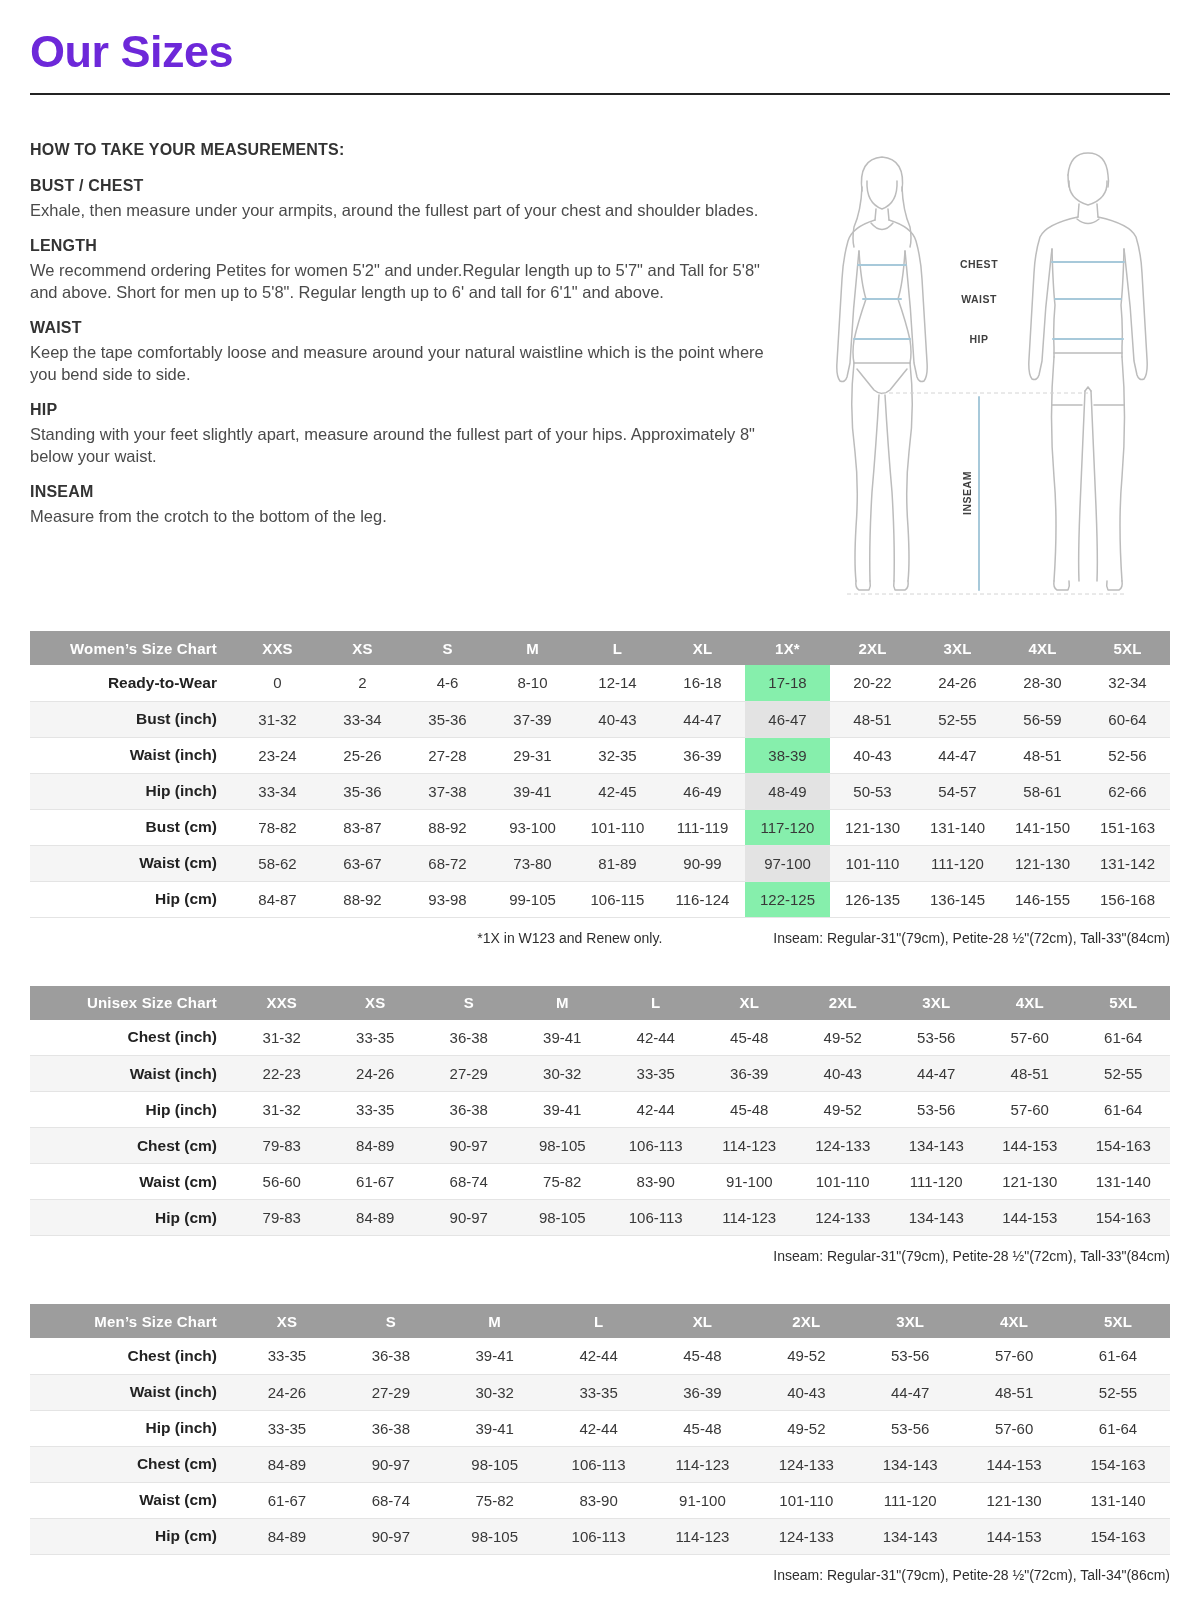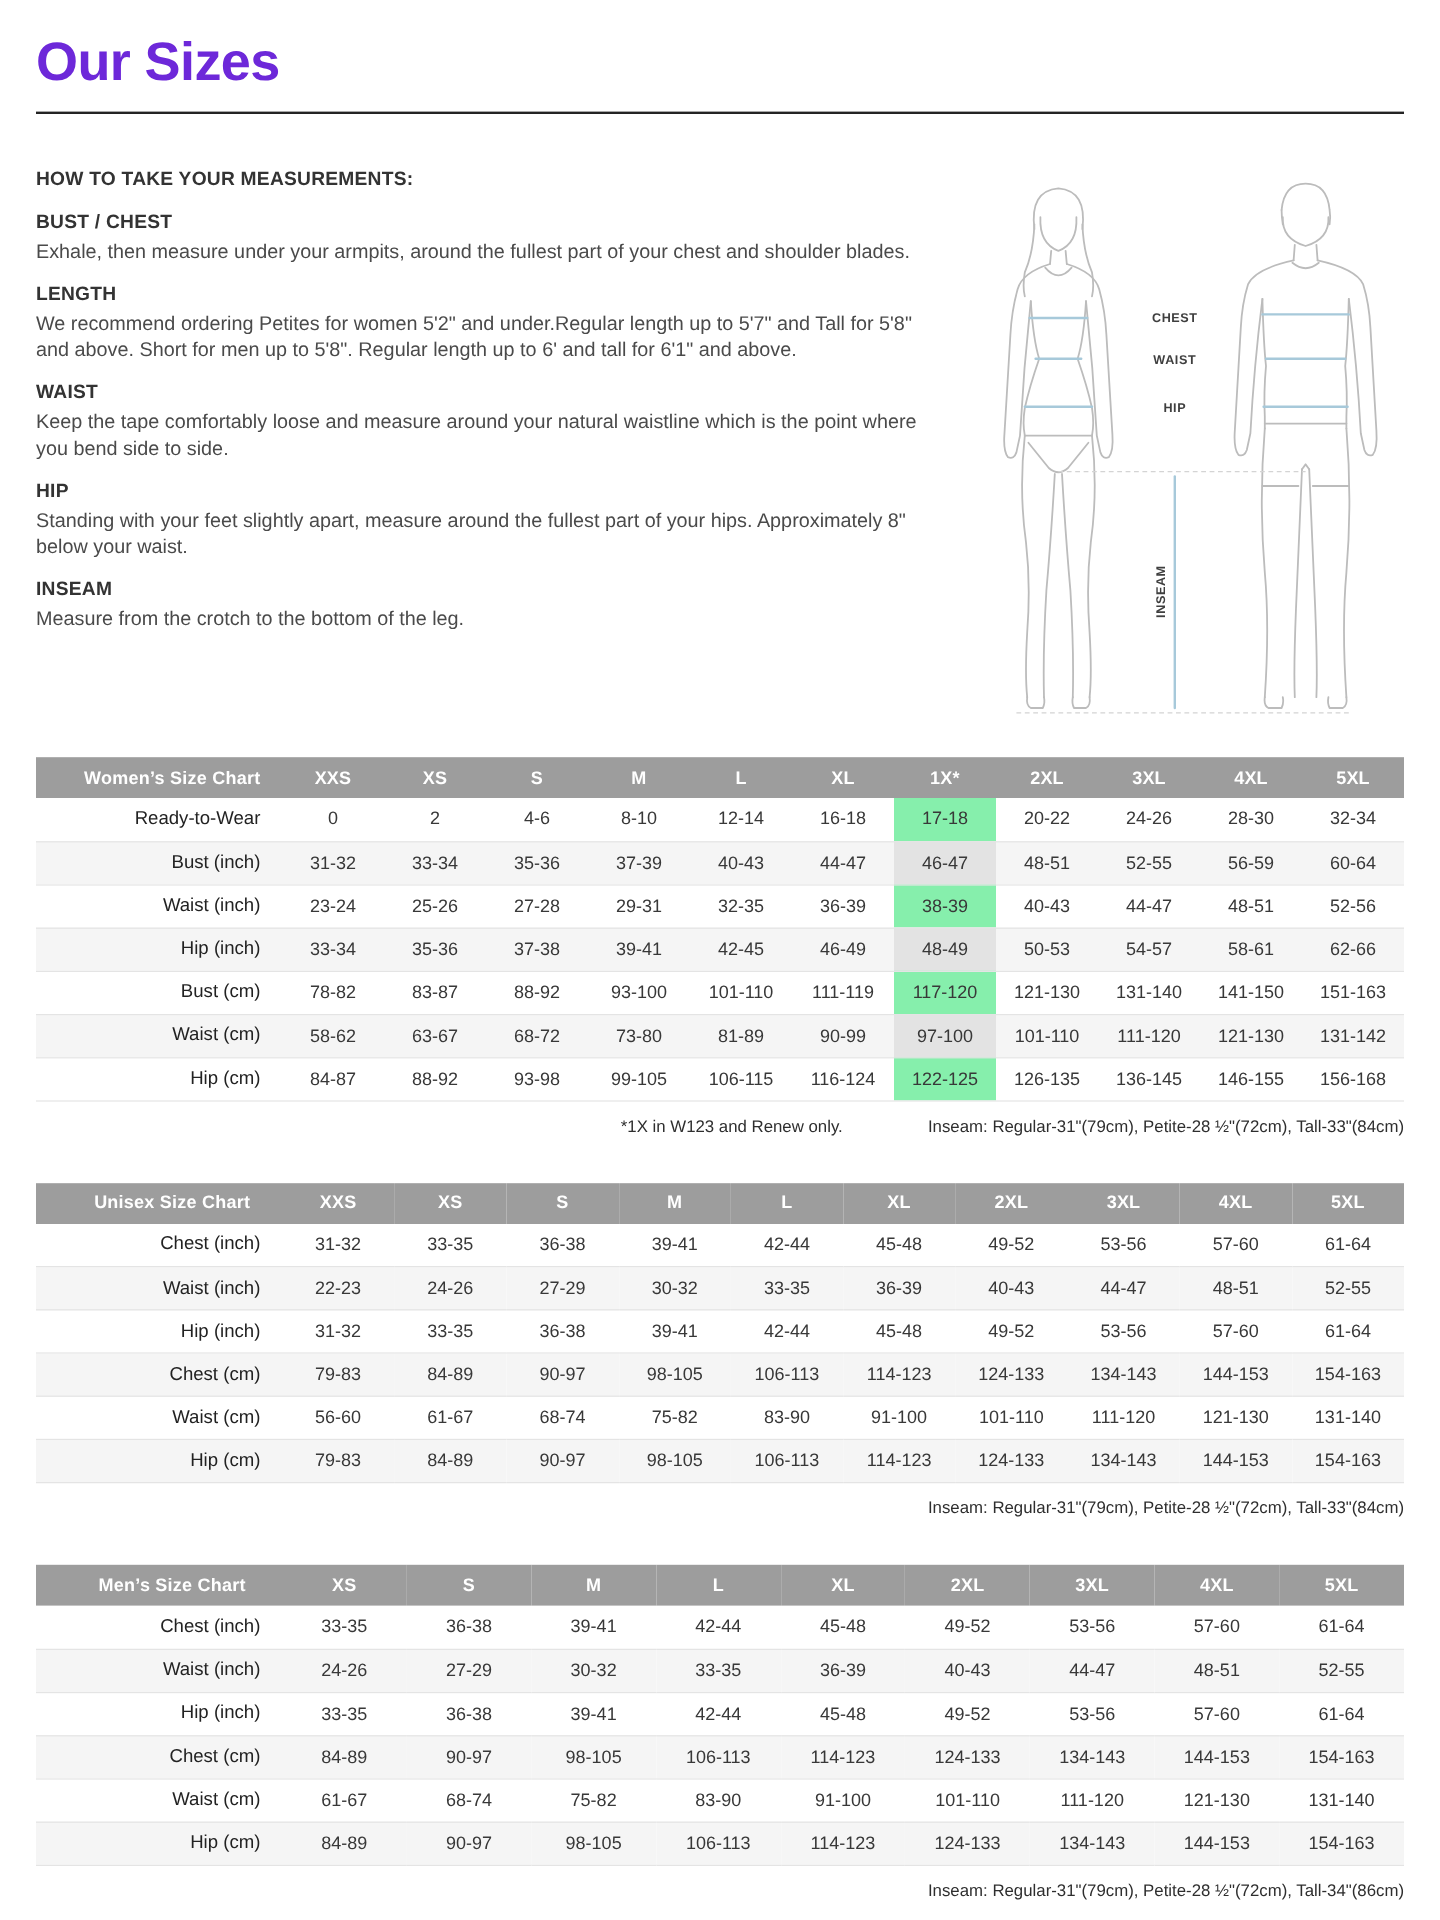--- a/index.html
+++ b/index.html
@@ -26,33 +26,33 @@
   .diagram text { font-family:"Liberation Sans",sans-serif; font-size:10.5px; font-weight:bold; fill:#3f3f3f; letter-spacing:.5px; }
 
   .table-block { margin-top:40px; }
   .table-block:first-child { margin-top:26px; }
   table.size-table { width:100%; border-collapse:collapse; table-layout:fixed; }
   col.label-col { width:205px; }
   .size-table thead th {
     background:#9d9d9d; color:#fff; font-size:15px; font-weight:bold;
     height:34px; text-align:center; letter-spacing:.2px;
   }
-  .size-table thead th.corner { padding-right:18px;padding-left:40px; }
+  .size-table thead th.corner { text-align:right; padding-right:18px;padding-left:40px; }
   .size-table tbody th {
     text-align:right; padding-right:18px; font-size:15.5px; color:#222;
-    font-weight:normal; height:36px;
+    font-weight:bold; height:36px;
   }
   .size-table tbody td { text-align:center; font-size:15px; color:#383838; height:36px; }
   .size-table tbody tr { border-bottom:1px solid #e4e4e4; }
   .size-table tbody tr:nth-child(even) { background:#f5f5f5; }
   .size-table td.hl { background:#86efac; }
   .size-table tbody tr:nth-child(even) td.hl { background:#e3e3e3; }
 
   .table-foot {
-    margin-top:12px; display:flex; justify-content:flex-end; gap:71px;
+    margin-top:12px; display:flex; justify-content:flex-end; gap:111px;
     font-size:14px; color:#2e2e2e;text-align:right;
   }
   .table-foot .inseam b { font-weight:normal; }
 </style>
 </head>
 <body>
 
 <div class="page">
 
   <h1 class="page-title">Our Sizes</h1>

